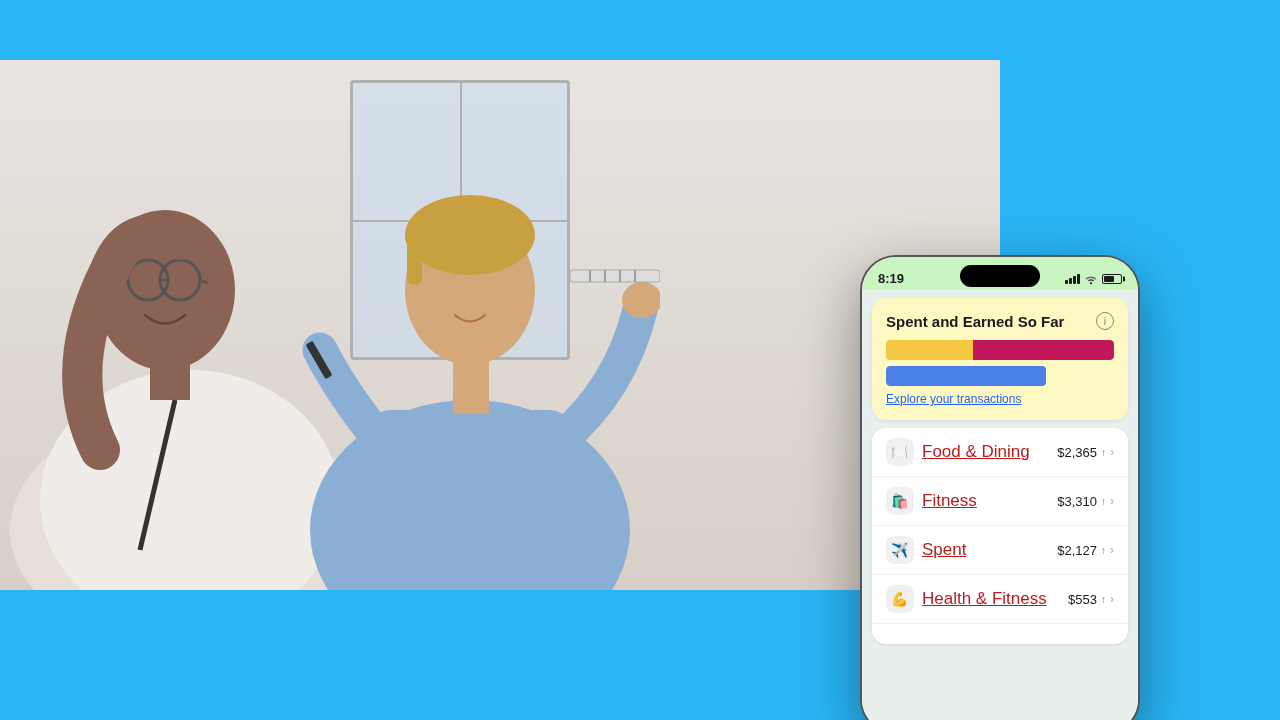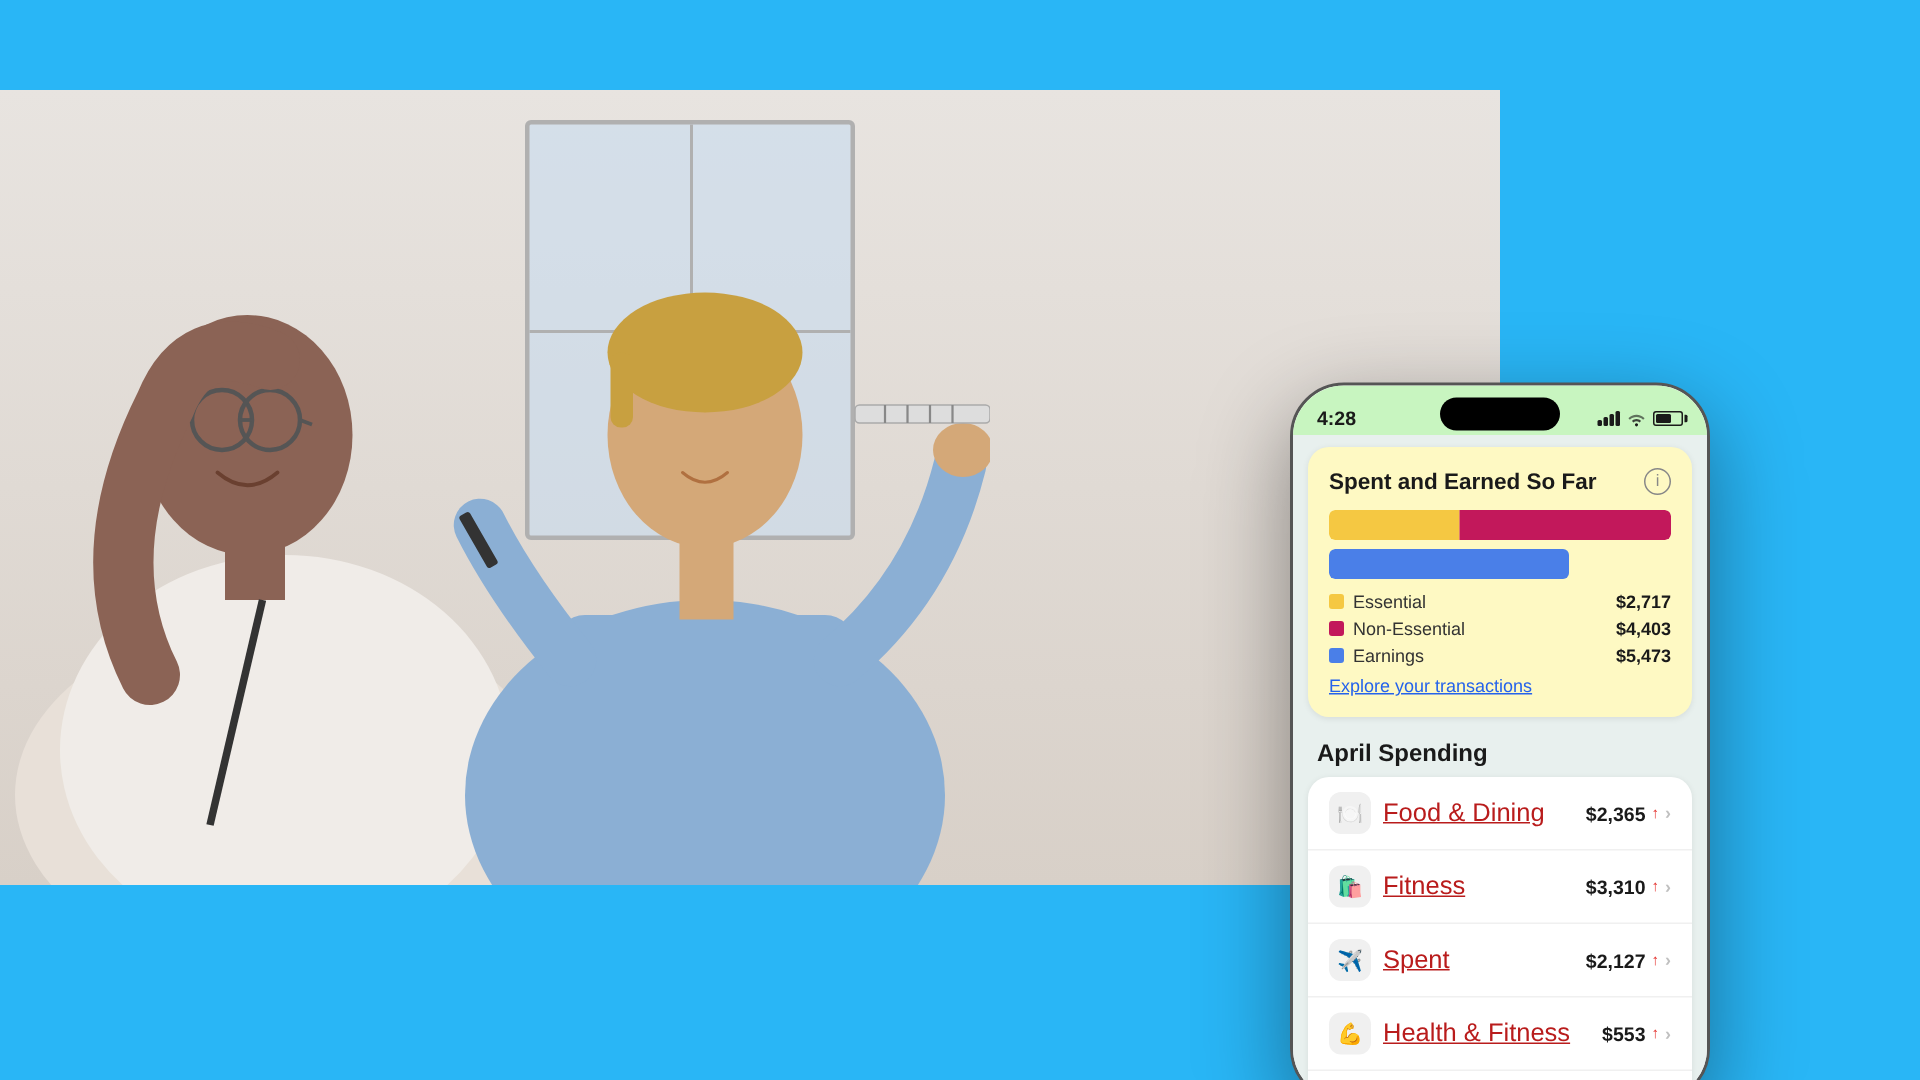--- a/index.html
+++ b/index.html
@@ -293,21 +293,21 @@
     }
 
     .spending-right {
       display: flex;
       align-items: center;
       gap: 4px;
     }
 
     .spending-amount {
       font-size: 13px;
-      font-weight: 700;
+      font-weight: 400;
       color: #1a1a1a;
     }
 
     .arrow-up {
       color: #e53935;
       font-size: 10px;
     }
 
     .chevron-right {
       color: #c0c0c0;
@@ -419,21 +419,21 @@
 </div>
 
 <div class="bg-blue-bottom"></div>
 
 <div class="phone-container">
   <div class="phone-body">
 
     <div class="dynamic-island"></div>
 
     <div class="status-bar" style="padding-top:14px;">
-      <span class="status-time">4:28</span>
+      <span class="status-time">8:19</span>
       <div class="status-icons">
 
         <div class="signal-bars">
           <span style="height:4px;"></span>
           <span style="height:6px;"></span>
           <span style="height:8px;"></span>
           <span style="height:10px;"></span>
         </div>
 
         <svg width="14" height="12" viewBox="0 0 20 16" fill="#1a1a1a">
@@ -458,48 +458,24 @@
 
         <div class="bar-row">
           <div class="bar-essential"></div>
           <div class="bar-nonessential"></div>
         </div>
 
         <div class="bar-row">
           <div class="bar-earnings"></div>
         </div>
 
-        <div class="legend">
-          <div class="legend-item">
-            <div class="legend-left">
-              <div class="legend-dot" style="background:#f5c842;"></div>
-              <span>Essential</span>
-            </div>
-            <span class="legend-value">$2,717</span>
-          </div>
-          <div class="legend-item">
-            <div class="legend-left">
-              <div class="legend-dot" style="background:#c2185b;"></div>
-              <span>Non-Essential</span>
-            </div>
-            <span class="legend-value">$4,403</span>
-          </div>
-          <div class="legend-item">
-            <div class="legend-left">
-              <div class="legend-dot" style="background:#4a7fe8;"></div>
-              <span>Earnings</span>
-            </div>
-            <span class="legend-value">$5,473</span>
-          </div>
-        </div>
 
         <a class="explore-link">Explore your transactions</a>
       </div>
 
-      <div class="section-title">April Spending</div>
 
       <div class="spending-list">
 
         <div class="spending-item">
           <div class="spending-left">
             <div class="spending-icon">🍽️</div>
             <span class="spending-label">Food &amp; Dining</span>
           </div>
           <div class="spending-right">
             <span class="spending-amount">$2,365</span>

